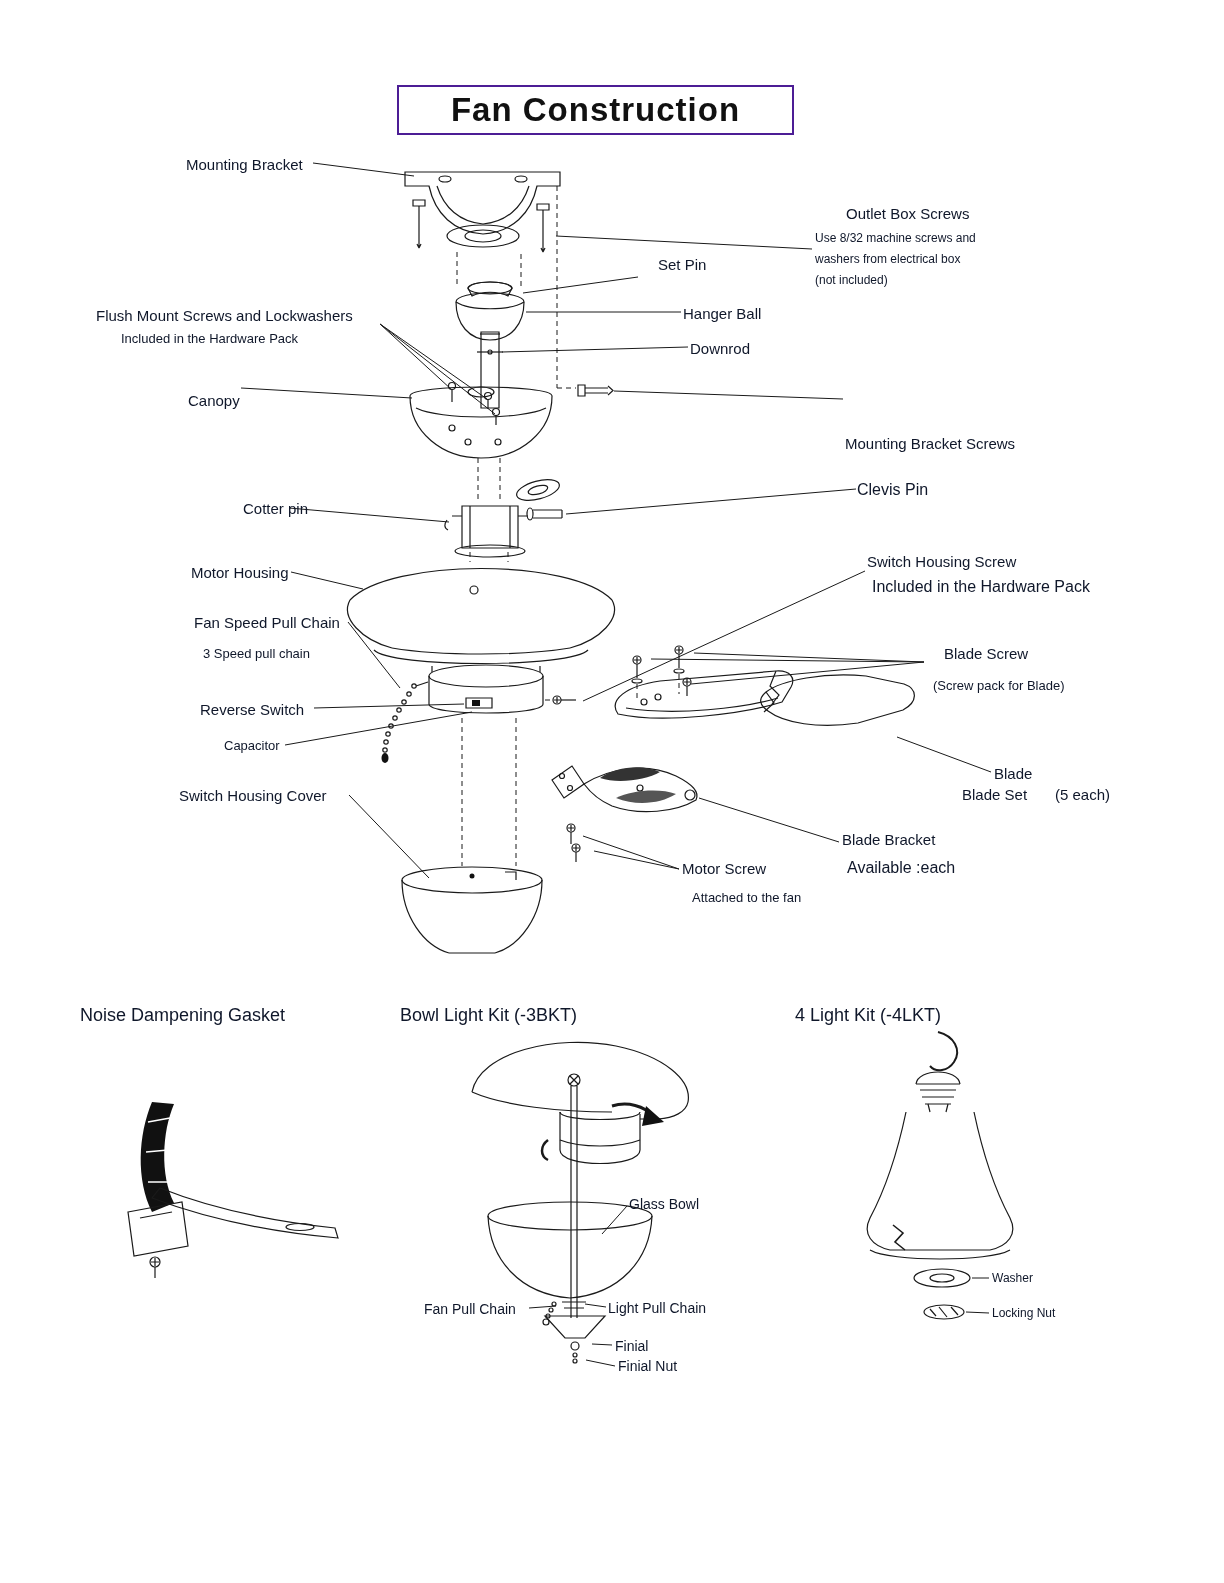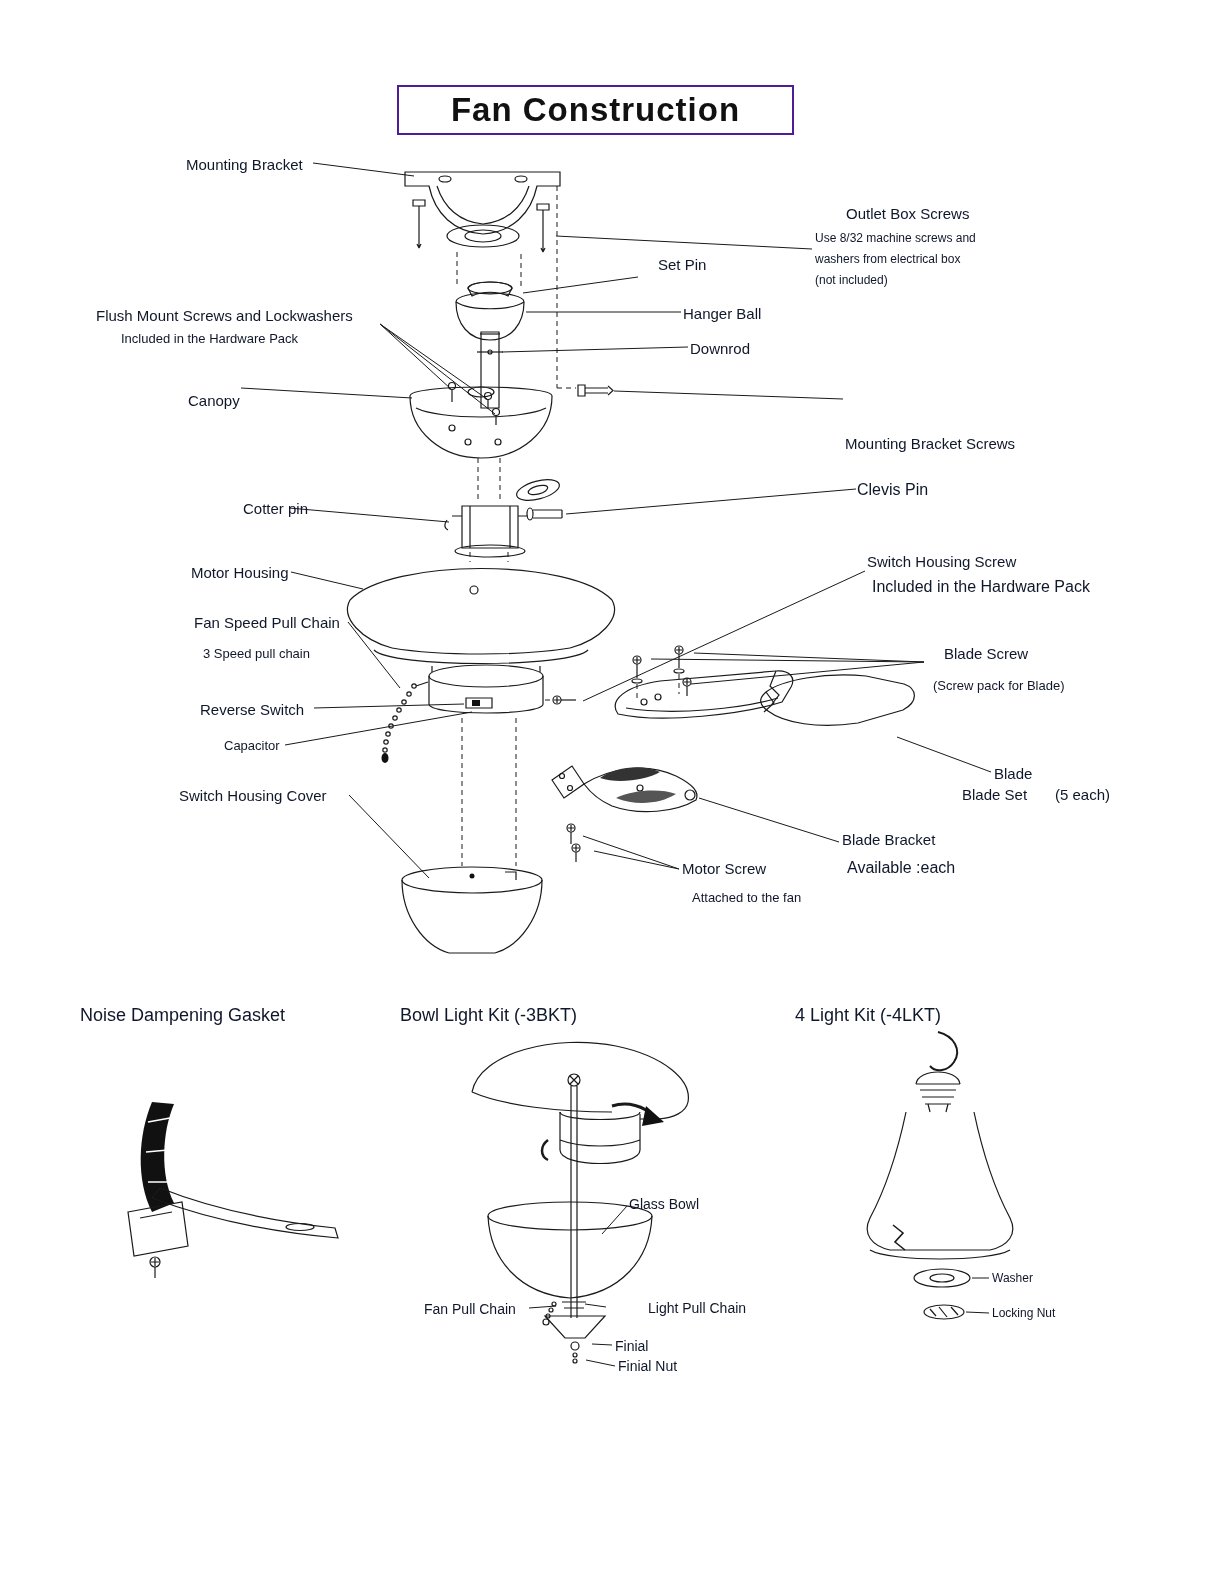--- a/index.html
+++ b/index.html
@@ -320,20 +320,20 @@
   <div class="lbl" style="left:847px;top:859px;font-size:16px;">Available :each</div>
   <div class="lbl" style="left:682px;top:860px;">Motor Screw</div>
   <div class="lbl lbl-sm" style="left:692px;top:890px;">Attached to the fan</div>
 
   <div class="lbl lbl-sec" style="left:80px;top:1005px;">Noise Dampening Gasket</div>
   <div class="lbl lbl-sec" style="left:400px;top:1005px;">Bowl Light Kit  (-3BKT)</div>
   <div class="lbl lbl-sec" style="left:795px;top:1005px;">4 Light Kit (-4LKT)</div>
 
   <div class="lbl lbl-14" style="left:629px;top:1196px;">Glass Bowl</div>
   <div class="lbl lbl-14" style="left:424px;top:1301px;">Fan Pull Chain</div>
-  <div class="lbl lbl-14" style="left:608px;top:1300px;margin-left:40px;">Light Pull Chain</div>
+  <div class="lbl lbl-14" style="left:608px;top:1300px;">Light Pull Chain</div>
   <div class="lbl lbl-14" style="left:615px;top:1338px;">Finial</div>
   <div class="lbl lbl-14" style="left:618px;top:1358px;">Finial Nut</div>
 
   <div class="lbl lbl-xs" style="left:992px;top:1271px;">Washer</div>
   <div class="lbl lbl-xs" style="left:992px;top:1306px;">Locking Nut</div>
 
 </div>
 
 </body></html>

